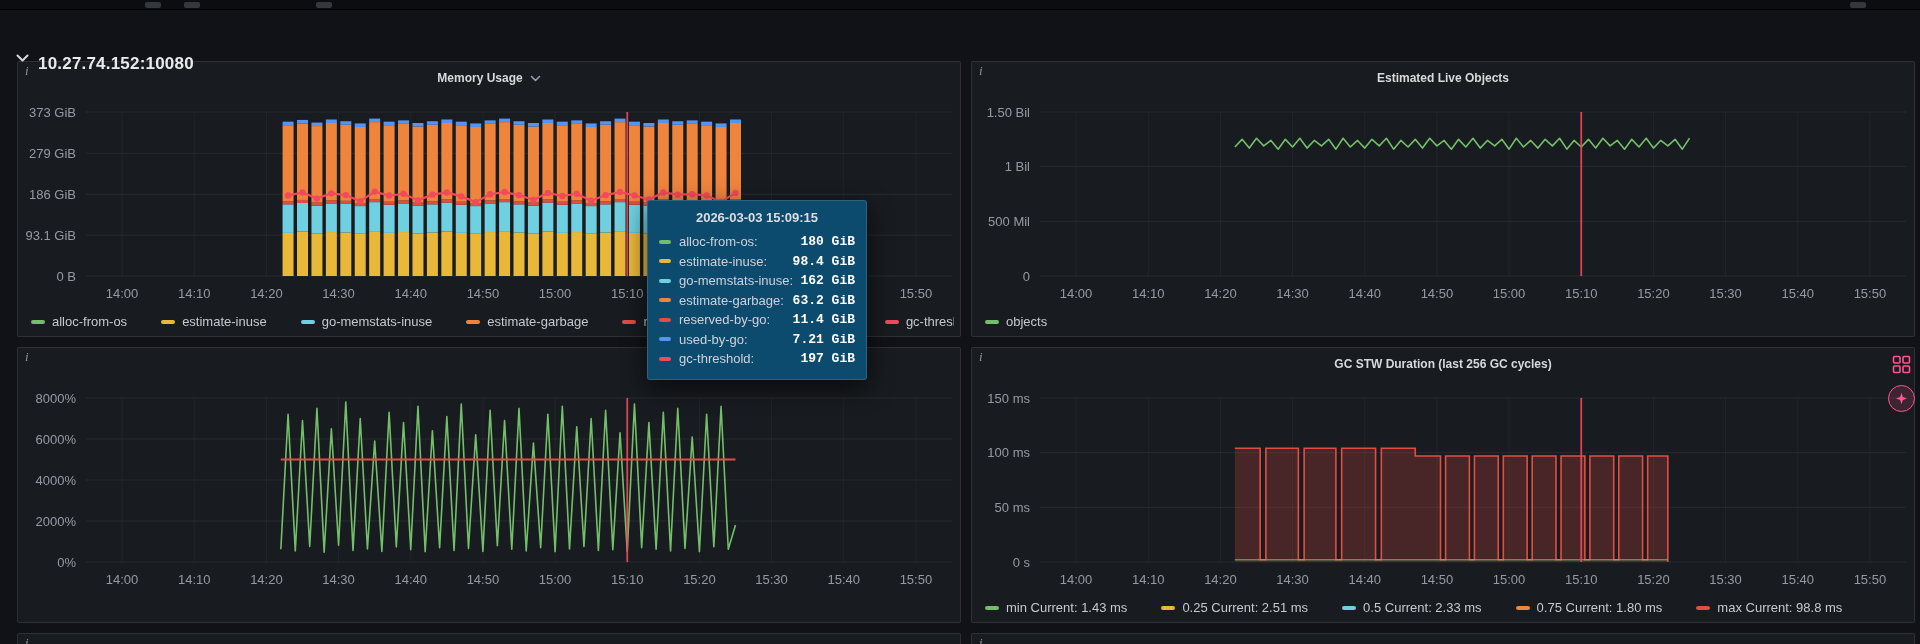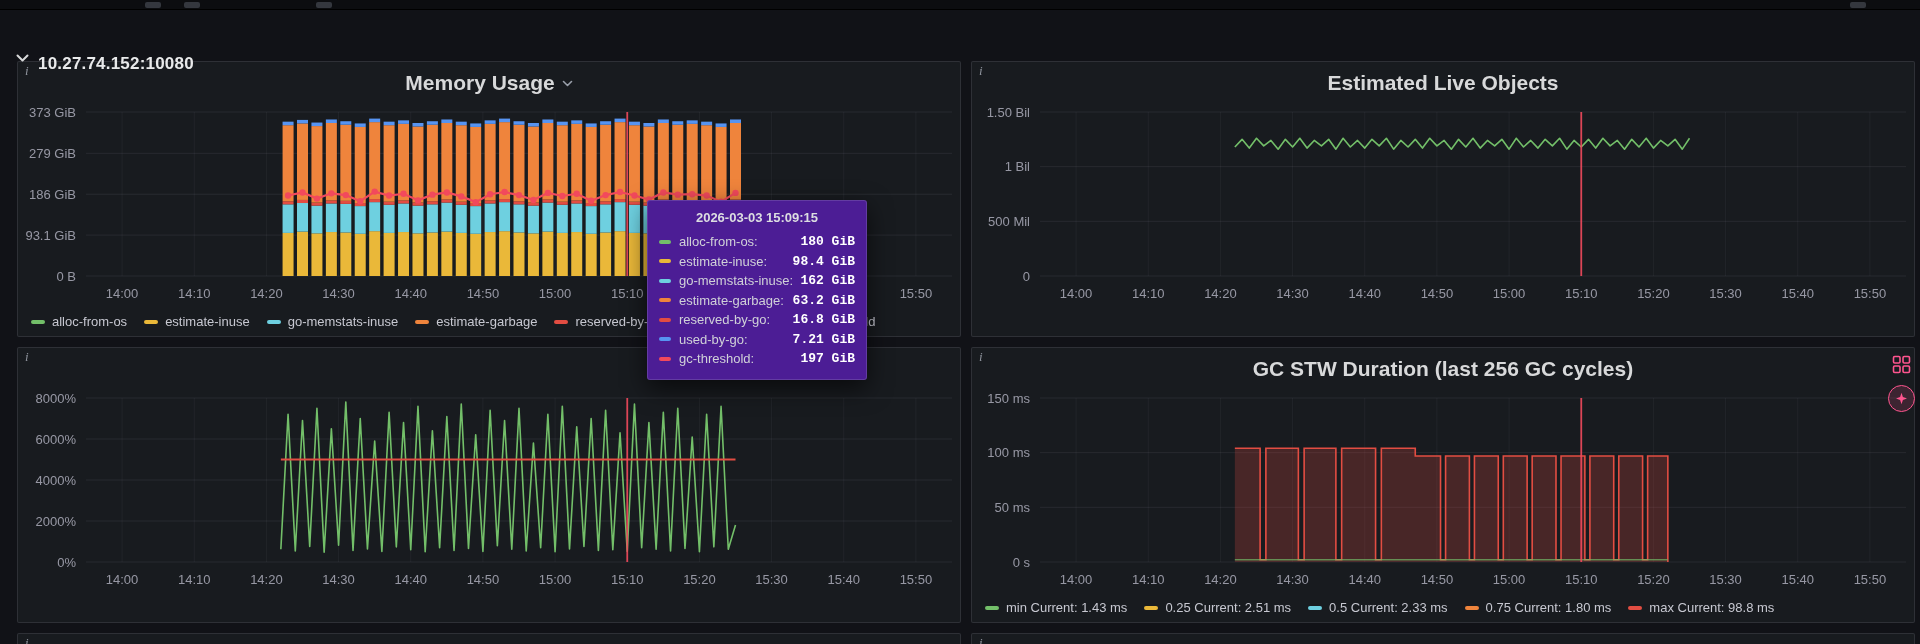--- a/index.html
+++ b/index.html
@@ -17,28 +17,28 @@
   .row-chev { display:flex; align-items:center; }
 
   .panel { position:absolute; background:#181b1f; border:1px solid rgba(204,204,220,0.12); border-radius:2px; }
   #p-memory  { left:17px;  top:61px;  width:944px; height:276px; }
   #p-objects { left:971px; top:61px;  width:944px; height:276px; }
   #p-cpu     { left:17px;  top:347px; width:944px; height:276px; }
   #p-gc      { left:971px; top:347px; width:944px; height:276px; }
   #p-row3a   { left:17px;  top:633px; width:944px; height:40px; }
   #p-row3b   { left:971px; top:633px; width:944px; height:40px; }
 
-  .panel-title { position:absolute; top:9px; left:60px; right:60px; display:flex; justify-content:center; align-items:center; gap:7px; font-size:21px; font-weight:600; color:#d8d9da; white-space:nowrap; z-index:2; cursor:pointer; }
+  .panel-title { position:absolute; top:9px; left:60px; right:60px; display:flex; justify-content:center; align-items:center; gap:7px; font-size:12px; font-weight:600; color:#d8d9da; white-space:nowrap; z-index:2; cursor:pointer; }
   .info-corner { position:absolute; top:2px; left:7px; font-size:13px; line-height:13px; color:#8e939c; font-style:italic; font-family:"Liberation Serif", serif; z-index:2; }
   .chart { position:absolute; left:0; top:0; }
-  .legend { position:absolute; left:13px; right:6px; bottom:7px; display:flex; align-items:center; gap:17px; font-size:13px; color:#c7c8d1; overflow:hidden; white-space:nowrap; z-index:2; }
+  .legend { position:absolute; left:13px; right:6px; bottom:7px; display:flex; align-items:center; gap:34px; font-size:13px; color:#c7c8d1; overflow:hidden; white-space:nowrap; z-index:2; }
   .legend .item { display:flex; align-items:center; cursor:pointer; }
   .legend .sw { width:14px; height:4px; border-radius:2px; display:inline-block; margin-right:7px; flex:none; }
 
-  #tooltip { position:absolute; left:647px; top:200px; width:220px; background:#4c1d95; border:1px solid rgba(204,204,220,0.18); border-radius:3px; box-shadow:0 8px 24px rgba(0,0,2,0.62); padding:9px 11px 10px 11px; z-index:20; font-size:13px; }
+  #tooltip { position:absolute; left:647px; top:200px; width:220px; background:#0c4a6e; border:1px solid rgba(204,204,220,0.18); border-radius:3px; box-shadow:0 8px 24px rgba(0,0,2,0.62); padding:9px 11px 10px 11px; z-index:20; font-size:13px; }
   .tt-title { text-align:center; font-weight:700; color:#dcdde1; margin-bottom:7px; font-size:13px; }
   .tt-row { display:flex; align-items:center; height:19.5px; }
   .tt-row .sw { width:12px; height:4px; border-radius:2px; margin-right:8px; flex:none; }
   .tt-label { color:#d0d1d8; }
   .tt-val { margin-left:auto; font-weight:700; color:#ffffff;font-family:Liberation Mono, monospace; }
 
   #float-icons { position:absolute; right:5px; top:355px; display:flex; flex-direction:column; align-items:center; gap:11px; z-index:30; }
   .badge-circle { width:27px; height:27px; border-radius:50%; background:rgba(255,85,143,0.16); border:1.5px solid #ff558f; display:flex; align-items:center; justify-content:center; cursor:pointer; }
 </style>
 </head>
@@ -364,20 +364,26 @@
       <text x="681.4166666666667" y="236" text-anchor="middle" fill="rgba(204,204,220,0.70)" font-size="13" font-family="&quot;Liberation Sans&quot;, sans-serif">15:20</text>
       <line x1="753.5833333333333" y1="50" x2="753.5833333333333" y2="214" stroke="rgba(204,204,220,0.055)" stroke-width="1"></line>
       <text x="753.5833333333333" y="236" text-anchor="middle" fill="rgba(204,204,220,0.70)" font-size="13" font-family="&quot;Liberation Sans&quot;, sans-serif">15:30</text>
       <line x1="825.75" y1="50" x2="825.75" y2="214" stroke="rgba(204,204,220,0.055)" stroke-width="1"></line>
       <text x="825.75" y="236" text-anchor="middle" fill="rgba(204,204,220,0.70)" font-size="13" font-family="&quot;Liberation Sans&quot;, sans-serif">15:40</text>
       <line x1="897.9166666666667" y1="50" x2="897.9166666666667" y2="214" stroke="rgba(204,204,220,0.055)" stroke-width="1"></line>
       <text x="897.9166666666667" y="236" text-anchor="middle" fill="rgba(204,204,220,0.70)" font-size="13" font-family="&quot;Liberation Sans&quot;, sans-serif">15:50</text>
       <polyline points="262.85,84.98666666666668 270.06666666666666,77.33333333333331 277.2833333333333,86.08000000000001 284.5,76.24000000000001 291.7166666666667,83.89333333333335 298.93333333333334,78.42666666666668 306.15,87.17333333333333 313.3666666666667,77.33333333333331 320.58333333333337,84.98666666666668 327.8,76.24000000000001 335.01666666666665,86.08000000000001 342.23333333333335,78.42666666666668 349.45,83.89333333333335 356.66666666666663,77.33333333333331 363.8833333333333,87.17333333333333 371.09999999999997,76.24000000000001 378.31666666666666,84.98666666666668 385.5333333333333,78.42666666666668 392.75,86.08000000000001 399.9666666666667,77.33333333333331 407.18333333333334,83.89333333333335 414.40000000000003,76.24000000000001 421.6166666666667,87.17333333333333 428.83333333333337,78.42666666666668 436.05,84.98666666666668 443.26666666666665,77.33333333333331 450.48333333333335,86.08000000000001 457.7,76.24000000000001 464.91666666666663,83.89333333333335 472.1333333333333,78.42666666666668 479.34999999999997,87.17333333333333 486.56666666666666,77.33333333333331 493.7833333333333,84.98666666666668 501,76.24000000000001 508.21666666666664,86.08000000000001 515.4333333333334,78.42666666666668 522.6500000000001,83.89333333333335 529.8666666666667,77.33333333333331 537.0833333333333,87.17333333333333 544.3,76.24000000000001 551.5166666666667,84.98666666666668 558.7333333333333,78.42666666666668 565.95,86.08000000000001 573.1666666666667,77.33333333333331 580.3833333333333,83.89333333333335 587.6,76.24000000000001 594.8166666666666,87.17333333333333 602.0333333333333,78.42666666666668 609.25,84.98666666666668 616.4666666666667,77.33333333333331 623.6833333333334,86.08000000000001 630.9,76.24000000000001 638.1166666666667,83.89333333333335 645.3333333333333,78.42666666666668 652.5500000000001,87.17333333333333 659.7666666666667,77.33333333333331 666.9833333333333,84.98666666666668 674.1999999999999,76.24000000000001 681.4166666666667,86.08000000000001 688.6333333333333,78.42666666666668 695.85,83.89333333333335 703.0666666666666,77.33333333333331 710.2833333333333,87.17333333333333 717.5,76.24000000000001" fill="none" stroke="#73bf69" stroke-width="1.6" stroke-linejoin="round"></polyline>
       <line x1="609.25" y1="50" x2="609.25" y2="214" stroke="#f2495c" stroke-width="1.8" opacity="0.9"></line>
     </svg>
+  <div class="legend" id="legend-objects">
+      <span class="item">
+        <span class="sw" style="background: rgb(115, 191, 105);"></span>
+        <span>objects</span>
+      </span>
+    </div>
 </div>
 
 <div class="panel" id="p-cpu">
   <span class="info-corner">i</span>
   <svg class="chart" id="chart-cpu" width="944" height="276" viewBox="0 0 944 276">
       <line x1="68" y1="214" x2="934" y2="214" stroke="rgba(204,204,220,0.09)" stroke-width="1"></line>
       <text x="58" y="218.5" text-anchor="end" fill="rgba(204,204,220,0.70)" font-size="13" font-family="&quot;Liberation Sans&quot;, sans-serif">0%</text>
       <line x1="68" y1="173" x2="934" y2="173" stroke="rgba(204,204,220,0.09)" stroke-width="1"></line>
       <text x="58" y="177.5" text-anchor="end" fill="rgba(204,204,220,0.70)" font-size="13" font-family="&quot;Liberation Sans&quot;, sans-serif">2000%</text>
       <line x1="68" y1="132" x2="934" y2="132" stroke="rgba(204,204,220,0.09)" stroke-width="1"></line>
@@ -509,21 +515,21 @@
         <span class="tt-val">162 GiB</span>
       </div>
       <div class="tt-row">
         <span class="sw" style="background: rgb(239, 132, 60);"></span>
         <span class="tt-label">estimate-garbage:</span>
         <span class="tt-val">63.2 GiB</span>
       </div>
       <div class="tt-row">
         <span class="sw" style="background: rgb(226, 77, 66);"></span>
         <span class="tt-label">reserved-by-go:</span>
-        <span class="tt-val">16.8 GiB</span>
+        <span class="tt-val">11.4 GiB</span>
       </div>
       <div class="tt-row">
         <span class="sw" style="background: rgb(87, 148, 242);"></span>
         <span class="tt-label">used-by-go:</span>
         <span class="tt-val">7.21 GiB</span>
       </div>
       <div class="tt-row">
         <span class="sw" style="background: rgb(242, 73, 92);"></span>
         <span class="tt-label">gc-threshold:</span>
         <span class="tt-val">197 GiB</span>

